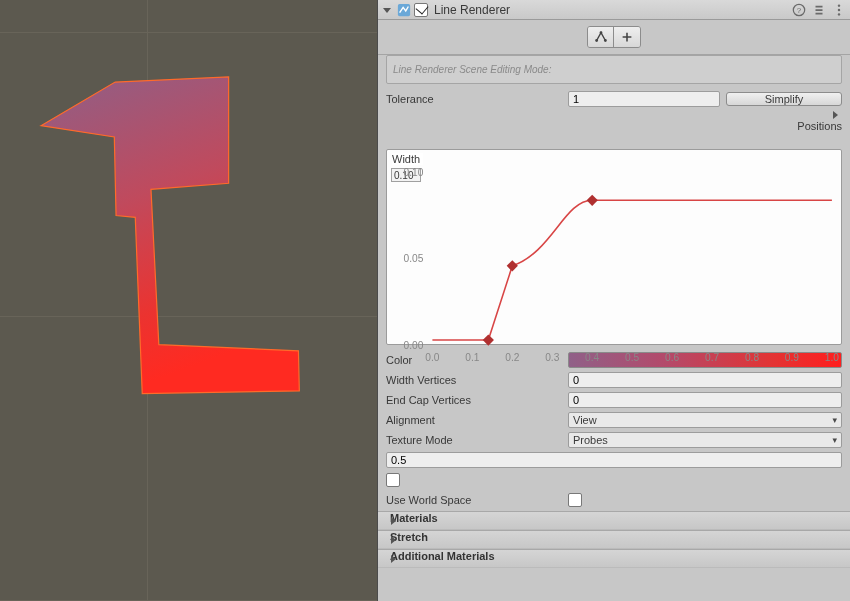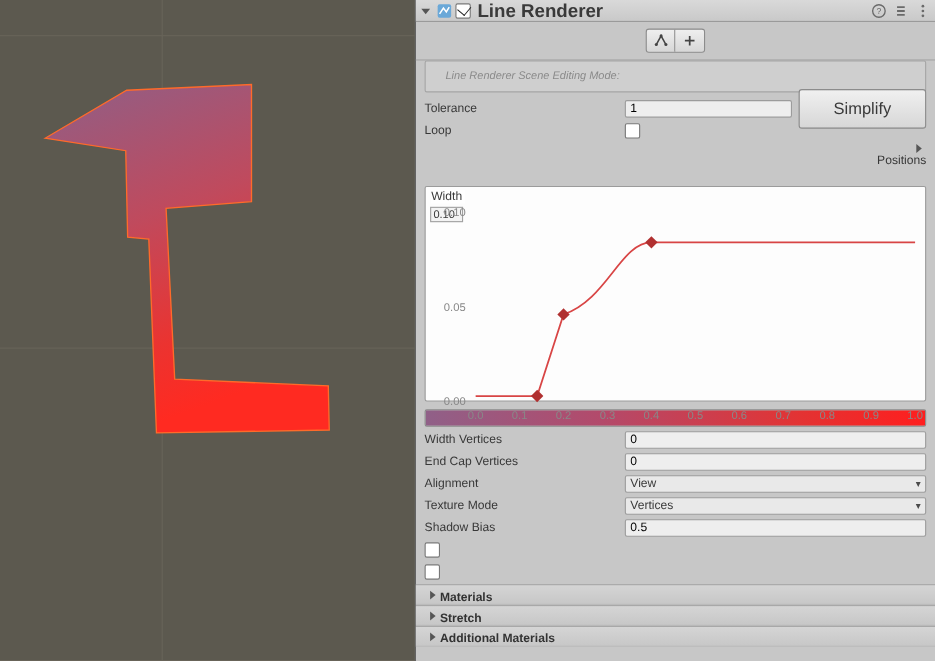--- a/index.html
+++ b/index.html
@@ -32,55 +32,55 @@
   .comp-header {
     display: flex; align-items: center; height: 20px;
     background: linear-gradient(#d9d9d9,#c9c9c9);
     border-bottom: 1px solid #9a9a9a; padding: 0 4px;
   }
   .foldout { width: 10px; height: 10px; display: inline-block; margin-right: 2px; }
   .foldout.down svg, .foldout.right svg { width: 10px; height: 10px; }
   .comp-icon { width: 14px; height: 14px; margin: 0 3px; }
   .chk { width: 14px; height: 14px; background: #fff; border: 1px solid #787878; border-radius: 2px; display: inline-block; position: relative; }
   .chk.checked::after { content:""; position:absolute; left:2px; top:-1px; width:9px; height:9px; border-right:1.6px solid #222; border-bottom:1.6px solid #222; transform: rotate(40deg) scaleX(.85); }
-  .comp-header .title { font-weight: bold; margin-left: 6px; font-size: 17px; }
+  .comp-header .title { font-weight: normal; margin-left: 6px; font-size: 12px; }
   .comp-header .spacer { flex: 1; }
   .hdr-icn { width: 14px; height: 14px; margin-left: 6px; color: #5a5a5a; }
 
   
   .toolbar-row { display:flex; justify-content:center; padding: 6px; border-bottom:1px solid #a4a4a4; }
   .btn-group { display:flex; border:1px solid #8c8c8c; border-radius:3px; overflow:hidden; }
   .btn-group .btn-seg {
     width: 26px; height: 20px; background: linear-gradient(#efefef,#d7d7d7);
     display:flex; align-items:center; justify-content:center;
     border-right:1px solid #8c8c8c;
   }
   .btn-group .btn-seg:last-child { border-right:none; }
   .btn-seg svg { width:14px; height:14px; }
 
   
   .modebar {
     margin: 0 8px 6px 8px; height: 29px; background: #cfcfcf;
     border: 1px solid #a5a5a5; border-radius: 2px;
     font-size: 10px; color: #8a8a8a; font-style: italic;
-    display:flex; align-items:center; padding-left:18px;
+    display:flex; align-items:center; padding-left:6px;
   }
 
   
   .rows { padding: 0 8px; }
   .prow { display:flex; align-items:center; height: 18px; margin-bottom: 2px; }
   .prow .lbl { width: 182px; font-size: 11px; color: #383838; }
   .prow .ctrl { flex:1; display:flex; gap:6px; align-items:center; }
   .prow input[type=text] {
     flex:1; height:16px; border:1px solid #9c9c9c; border-radius:2px;
     background:#eee; font-size:11px; padding:0 4px;
   }
   .prow .btn {
-    width:116px; height:36px; background: linear-gradient(#f0f0f0,#d7d7d7);
-    border:1px solid #8c8c8c; border-radius:3px; font-size:15px; text-align:center;
+    width:116px; height:14px; background: linear-gradient(#f0f0f0,#d7d7d7);
+    border:1px solid #8c8c8c; border-radius:3px; font-size:11px; text-align:center;
     display:flex; align-items:center; justify-content:center;
   }
   .dropdown {
     flex:1; height:16px; background:#e9e9e9; border:1px solid #9c9c9c; border-radius:2px;
     font-size:11px; padding:0 4px; display:flex; align-items:center; justify-content:space-between;
   }
   .dropdown .dd-caret { font-size:9px; color:#4a4a4a; }
 
   .fold-row { display:flex; align-items:flex-end; height:18px; margin-bottom:17px;flex-direction:column; }
   .fold-row .lbl { font-size:11px; color:#383838; margin-left:2px; }
@@ -102,24 +102,24 @@
   .curve-box svg { position:absolute; inset:0; }
 
   
   .gradient-swatch {
     flex:1; height:16px; border:1px solid #8a8a8a; border-radius:2px;
     background: linear-gradient(90deg, #906088 0%, #b34a6b 35%, #e33333 75%, #ff1e1e 100%);
   }
 
   
   .section {
-    display:flex; align-items:flex-end; height:19px;
+    display:flex; align-items:flex-start; height:19px;
     background: linear-gradient(#d5d5d5,#c7c7c7);
     border-top:1px solid #a8a8a8; border-bottom:1px solid #bbb;
-    padding-left: 22px; font-weight:bold; font-size:11px; color:#333;
+    padding-left: 12px; font-weight:bold; font-size:11px; color:#333;
     position:relative;
   }
   .section .tri { position:absolute; left:10px; top:4px; }
 </style>
 </head>
 <body>
 
 <div class="scene">
   <div class="grid"></div>
   <svg viewBox="0 0 432 601">
@@ -196,26 +196,20 @@
   <div class="modebar">Line Renderer Scene Editing Mode:</div>
 
   <div class="rows">
     <div class="prow">
       <span class="lbl">Tolerance</span>
       <span class="ctrl">
         <input type="text" value="1" style="">
         <span class="btn">Simplify</span>
       </span>
     </div>
-    <div class="prow">
-      <span class="lbl">Loop</span>
-      <span class="ctrl">
-          <span class="chk"></span>
-        </span>
-    </div>
     <div class="fold-row">
       <span class="foldout right">
         <svg viewBox="0 0 10 10">
             <path d="M3 1 L8 5 L3 9 Z" fill="#555"></path>
           </svg>
       </span>
       <span class="lbl">Positions</span>
     </div>
   </div>
 
@@ -239,20 +233,21 @@
         <text x="392" y="186" text-anchor="middle" font-size="9" fill="#888">1.0</text>
         <path d="M 40 167.44 L 89.28 167.44 L 110.4 102.08000000000001 C 145.60000000000002 90.08000000000001 156.16000000000003 44.32000000000001 180.8 44.32000000000001 L 392 44.32000000000001" fill="none" stroke="#d84545" stroke-width="1.4"></path>
         <rect x="85.78" y="163.94" width="7" height="7" fill="#b03030" transform="rotate(45 89.28 167.44)"></rect>
         <rect x="106.9" y="98.58000000000001" width="7" height="7" fill="#b03030" transform="rotate(45 110.4 102.08000000000001)"></rect>
         <rect x="177.3" y="40.82000000000001" width="7" height="7" fill="#b03030" transform="rotate(45 180.8 44.32000000000001)"></rect>
       </svg>
   </div>
 
   <div class="rows">
     <div class="prow">
+      <span class="lbl">Color</span>
       <span class="ctrl">
           <span class="gradient-swatch"></span>
         </span>
     </div>
     <div class="prow">
       <span class="lbl">Width Vertices</span>
       <span class="ctrl">
           <input type="text" value="0" style="">
         </span>
     </div>
@@ -268,37 +263,37 @@
           <span class="dropdown">
             <span>View</span>
             <span class="dd-caret">▾</span>
           </span>
         </span>
     </div>
     <div class="prow">
       <span class="lbl">Texture Mode</span>
       <span class="ctrl">
           <span class="dropdown">
-            <span>Vertices</span>
+            <span>Probes</span>
             <span class="dd-caret">▾</span>
           </span>
         </span>
     </div>
     <div class="prow">
-      <span class="lbl">Shadow Bias</span>
       <span class="ctrl">
           <input type="text" value="0.5" style="">
         </span>
     </div>
     <div class="prow">
       <span class="ctrl">
           <span class="chk"></span>
         </span>
     </div>
     <div class="prow">
+      <span class="lbl">Use World Space</span>
       <span class="ctrl">
           <span class="chk"></span>
         </span>
     </div>
   </div>
 
   <div class="section">
     <span class="tri"><svg width="10" height="10" viewBox="0 0 10 10">
           <path d="M3 1 L8 5 L3 9 Z" fill="#555"></path>
         </svg></span>

